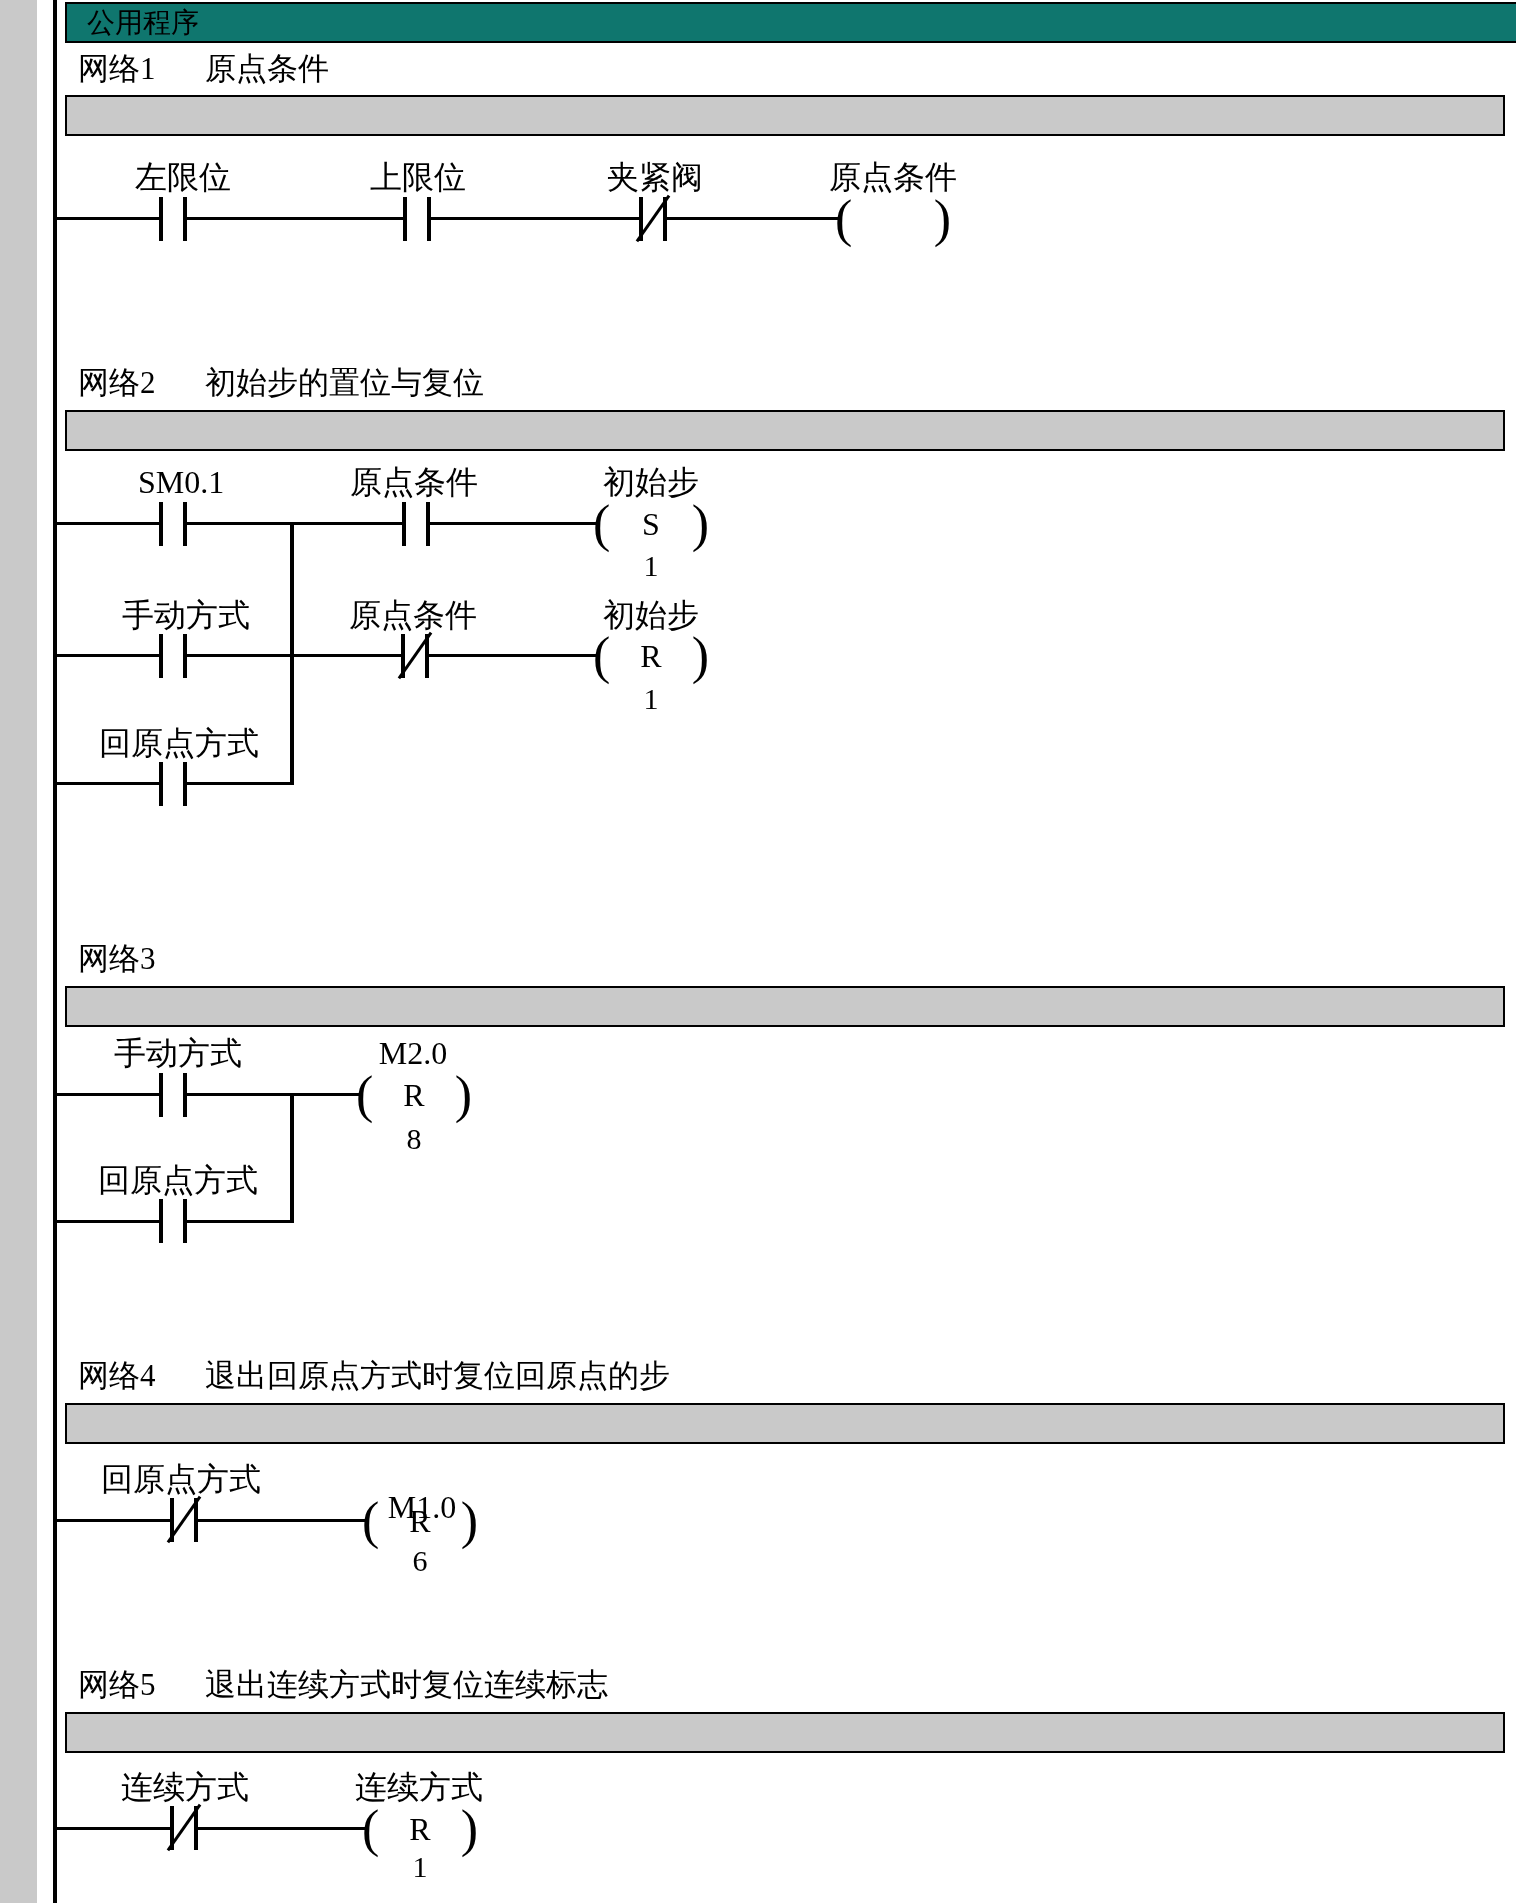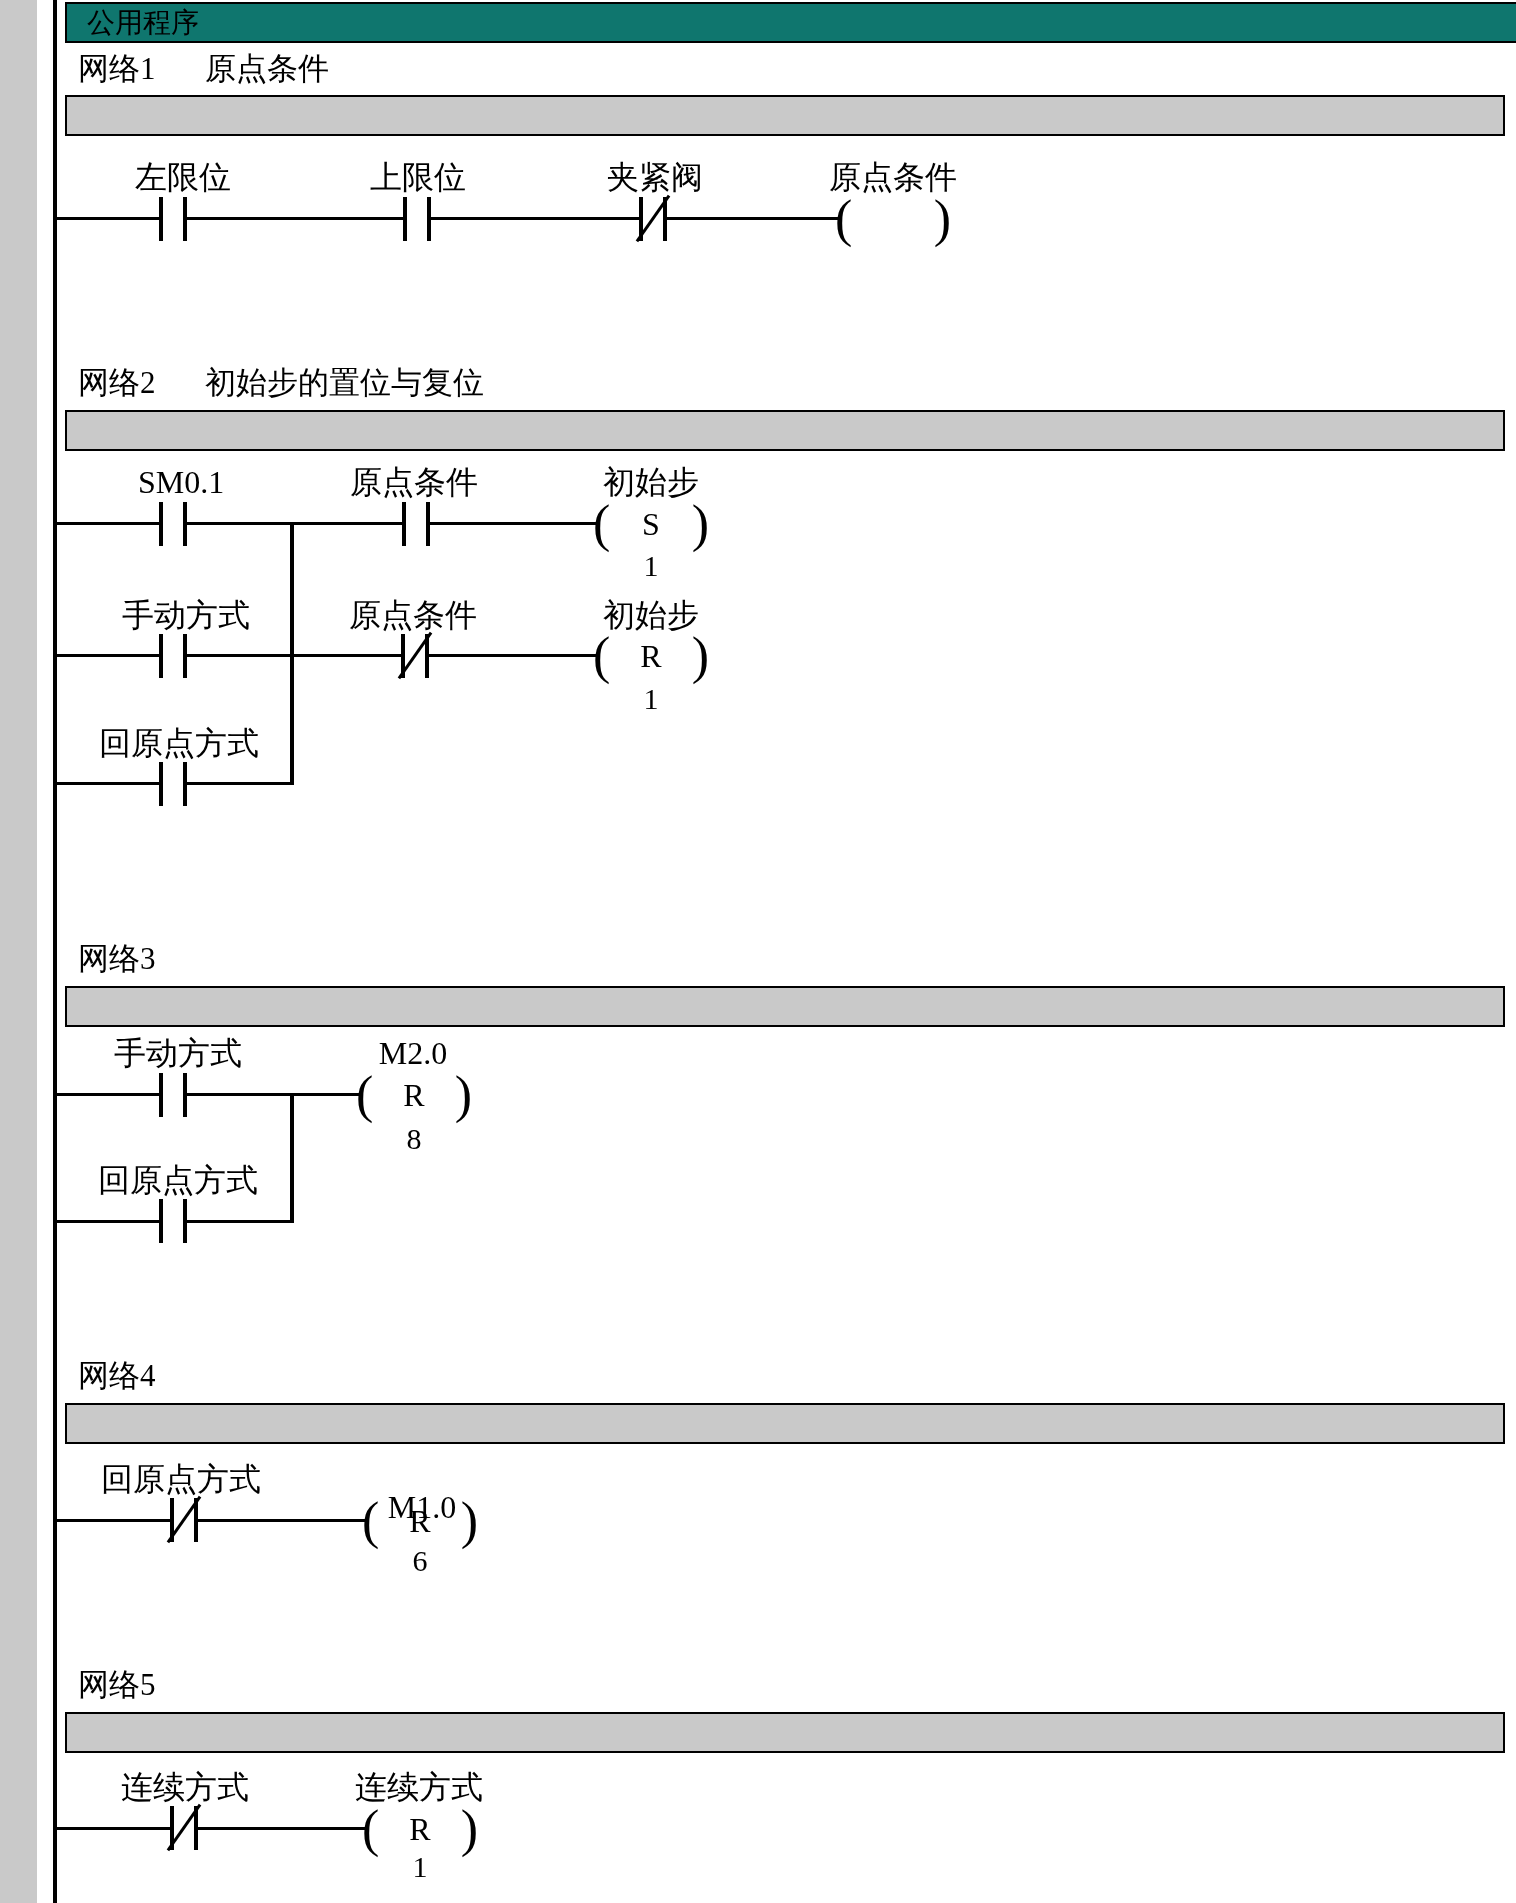--- a/index.html
+++ b/index.html
@@ -160,20 +160,21 @@
   <span class="cnum" style="left:414px;top:1124px;">8</span>
 
   <span class="lbl" style="left:178px;top:1164px;">回原点方式</span>
   <div class="contact" style="left:148px;top:1199px;">
     <div class="gapw"></div>
     <div class="b bl"></div>
     <div class="b br"></div>
   </div>
 
   <span class="netlabel" style="left:78px;top:1359px;">网络4</span>
+  <span class="nettitle" style="left:205px;top:1359px;">退出回原点方式时复位回原点的步</span>
   <div class="gbar" style="top:1403px;"></div>
 
   <div class="hline" style="left:57px;top:1519px;width:309px;"></div>
 
   <span class="lbl" style="left:181px;top:1463px;">回原点方式</span>
   <div class="contact" style="left:159px;top:1498px;">
     <div class="gapw"></div>
     <div class="b bl"></div>
     <div class="b br"></div>
     <div class="slash"></div>
@@ -181,20 +182,21 @@
 
   <span class="lbl" style="left:422px;top:1478px;margin-top:13px;">M1.0</span>
   <div class="coil" style="left:366px;top:1492px;">
     <span class="paren po">(</span>
     <span class="letter">R</span>
     <span class="paren pc">)</span>
   </div>
   <span class="cnum" style="left:420px;top:1546px;">6</span>
 
   <span class="netlabel" style="left:78px;top:1668px;">网络5</span>
+  <span class="nettitle" style="left:205px;top:1668px;">退出连续方式时复位连续标志</span>
   <div class="gbar" style="top:1712px;"></div>
 
   <div class="hline" style="left:57px;top:1827px;width:309px;"></div>
 
   <span class="lbl" style="left:185px;top:1771px;">连续方式</span>
   <div class="contact" style="left:159px;top:1806px;">
     <div class="gapw"></div>
     <div class="b bl"></div>
     <div class="b br"></div>
     <div class="slash"></div>

